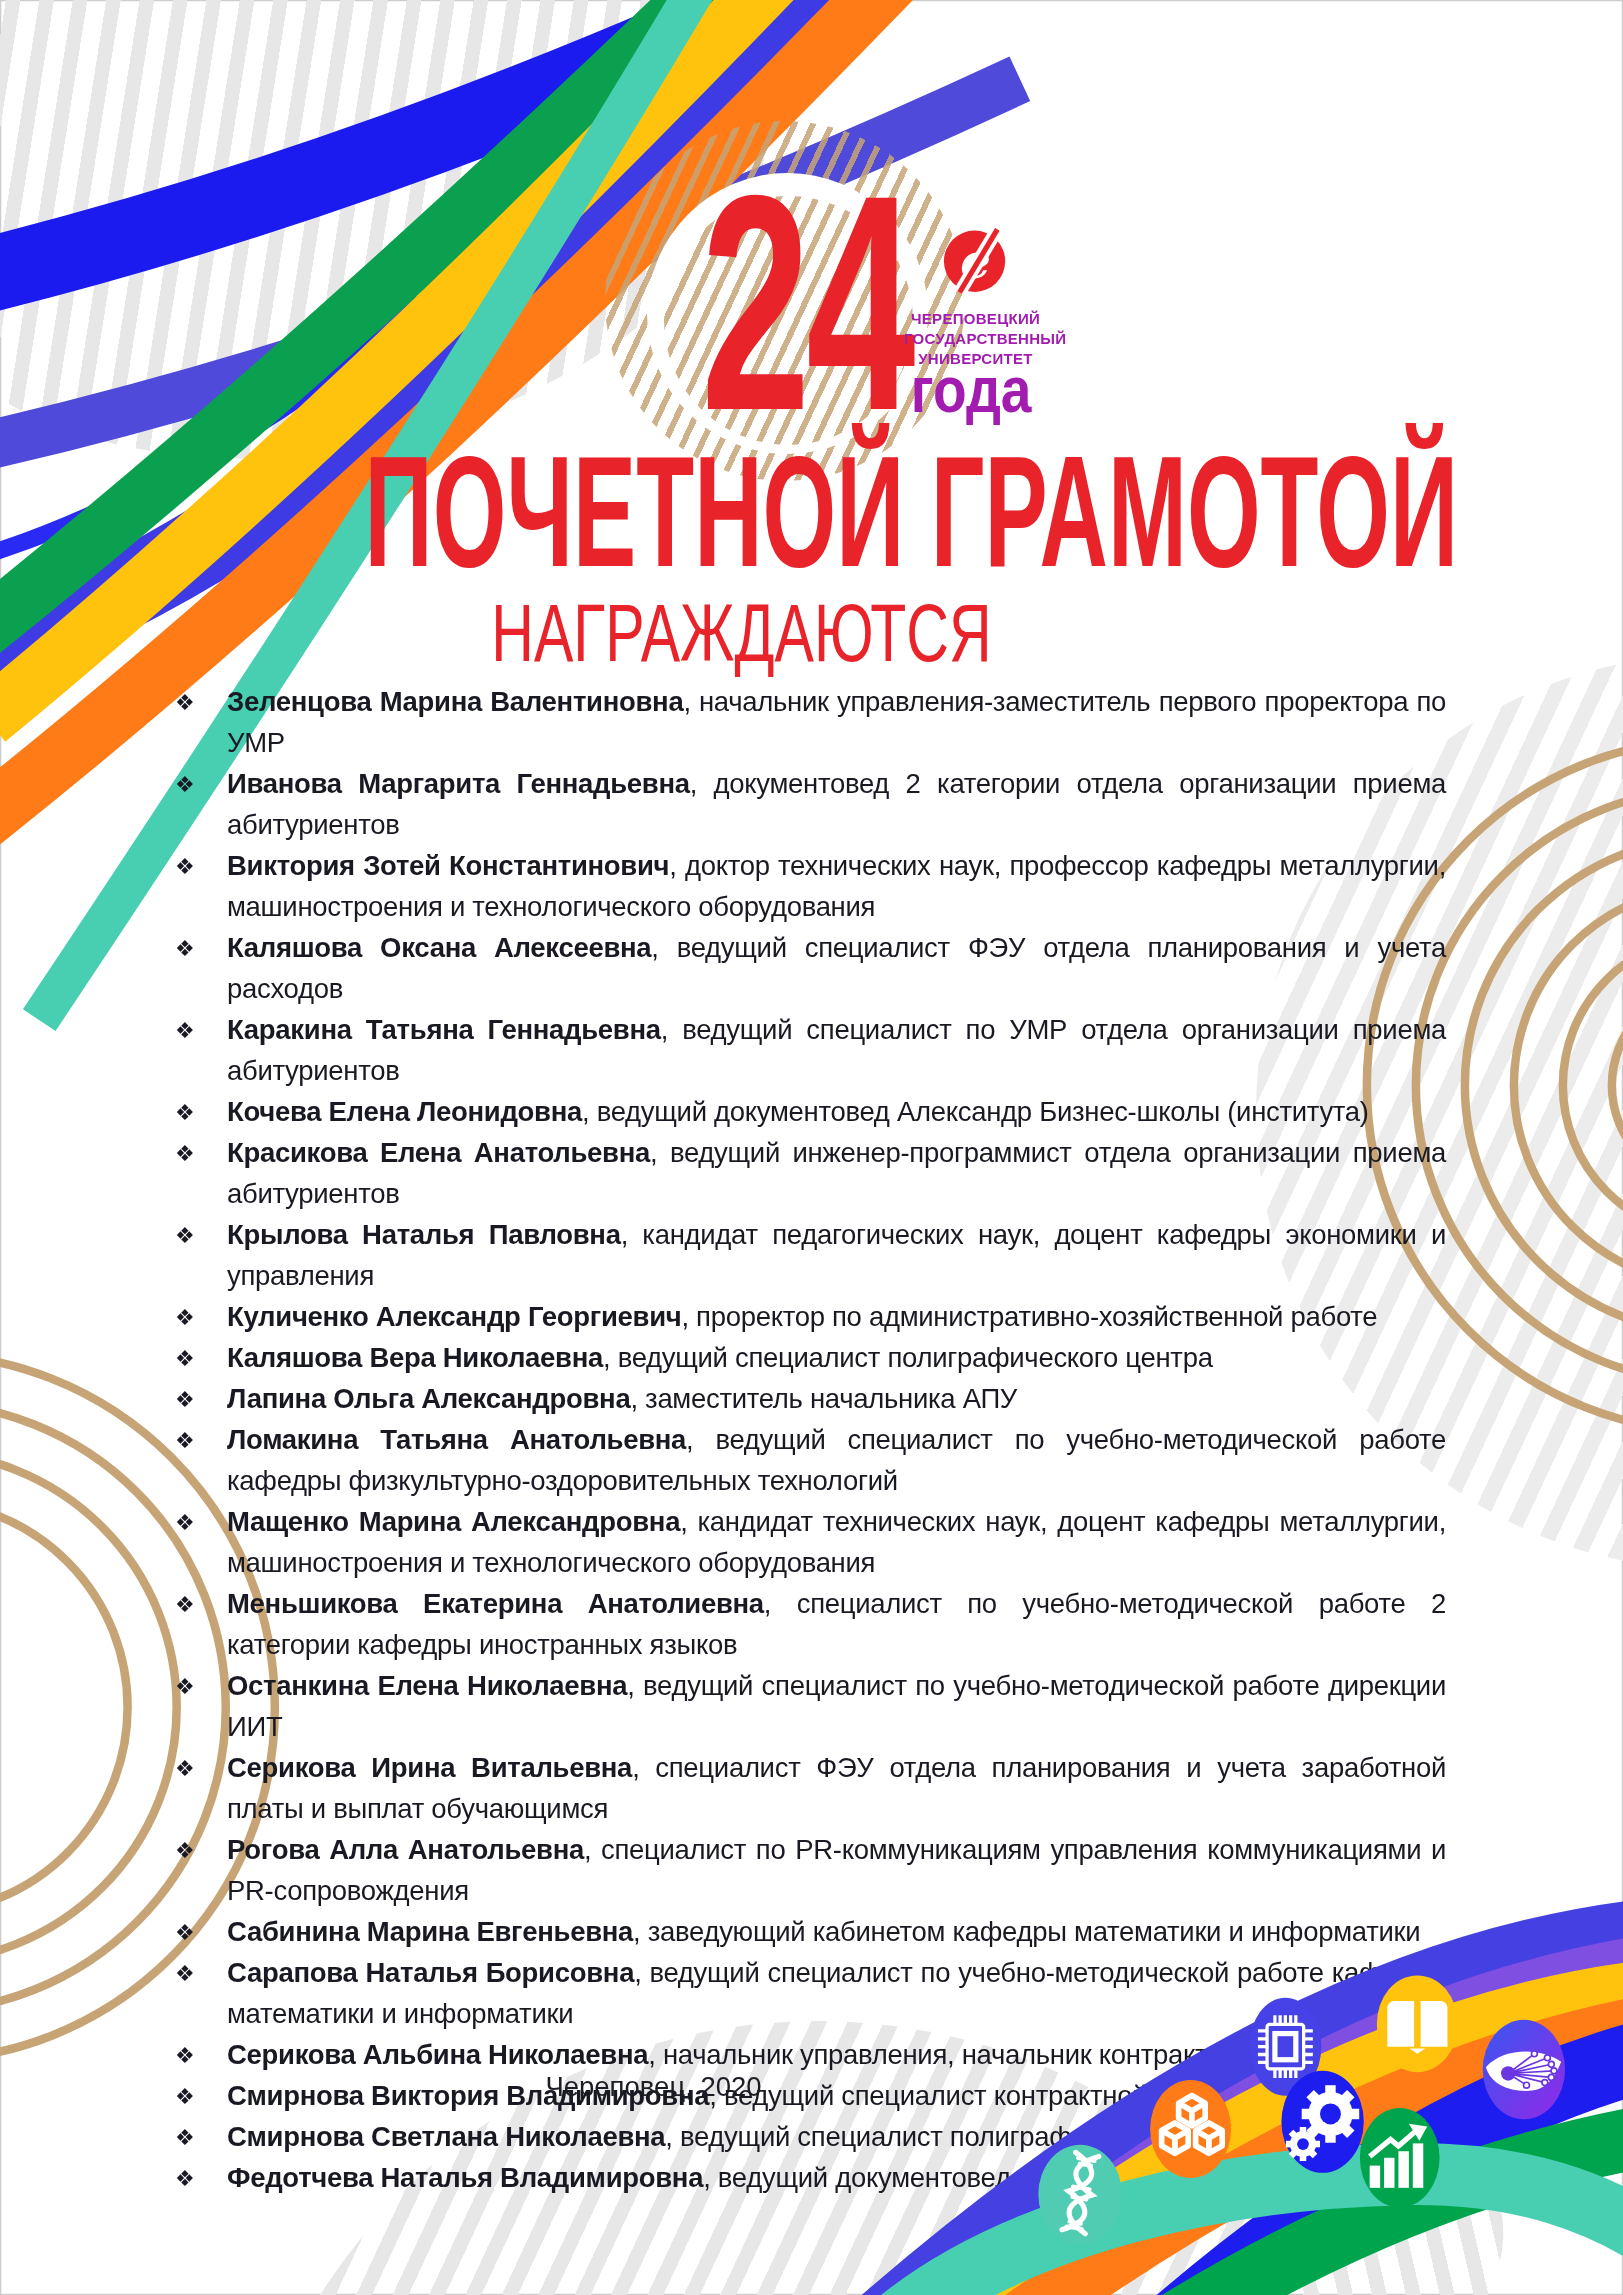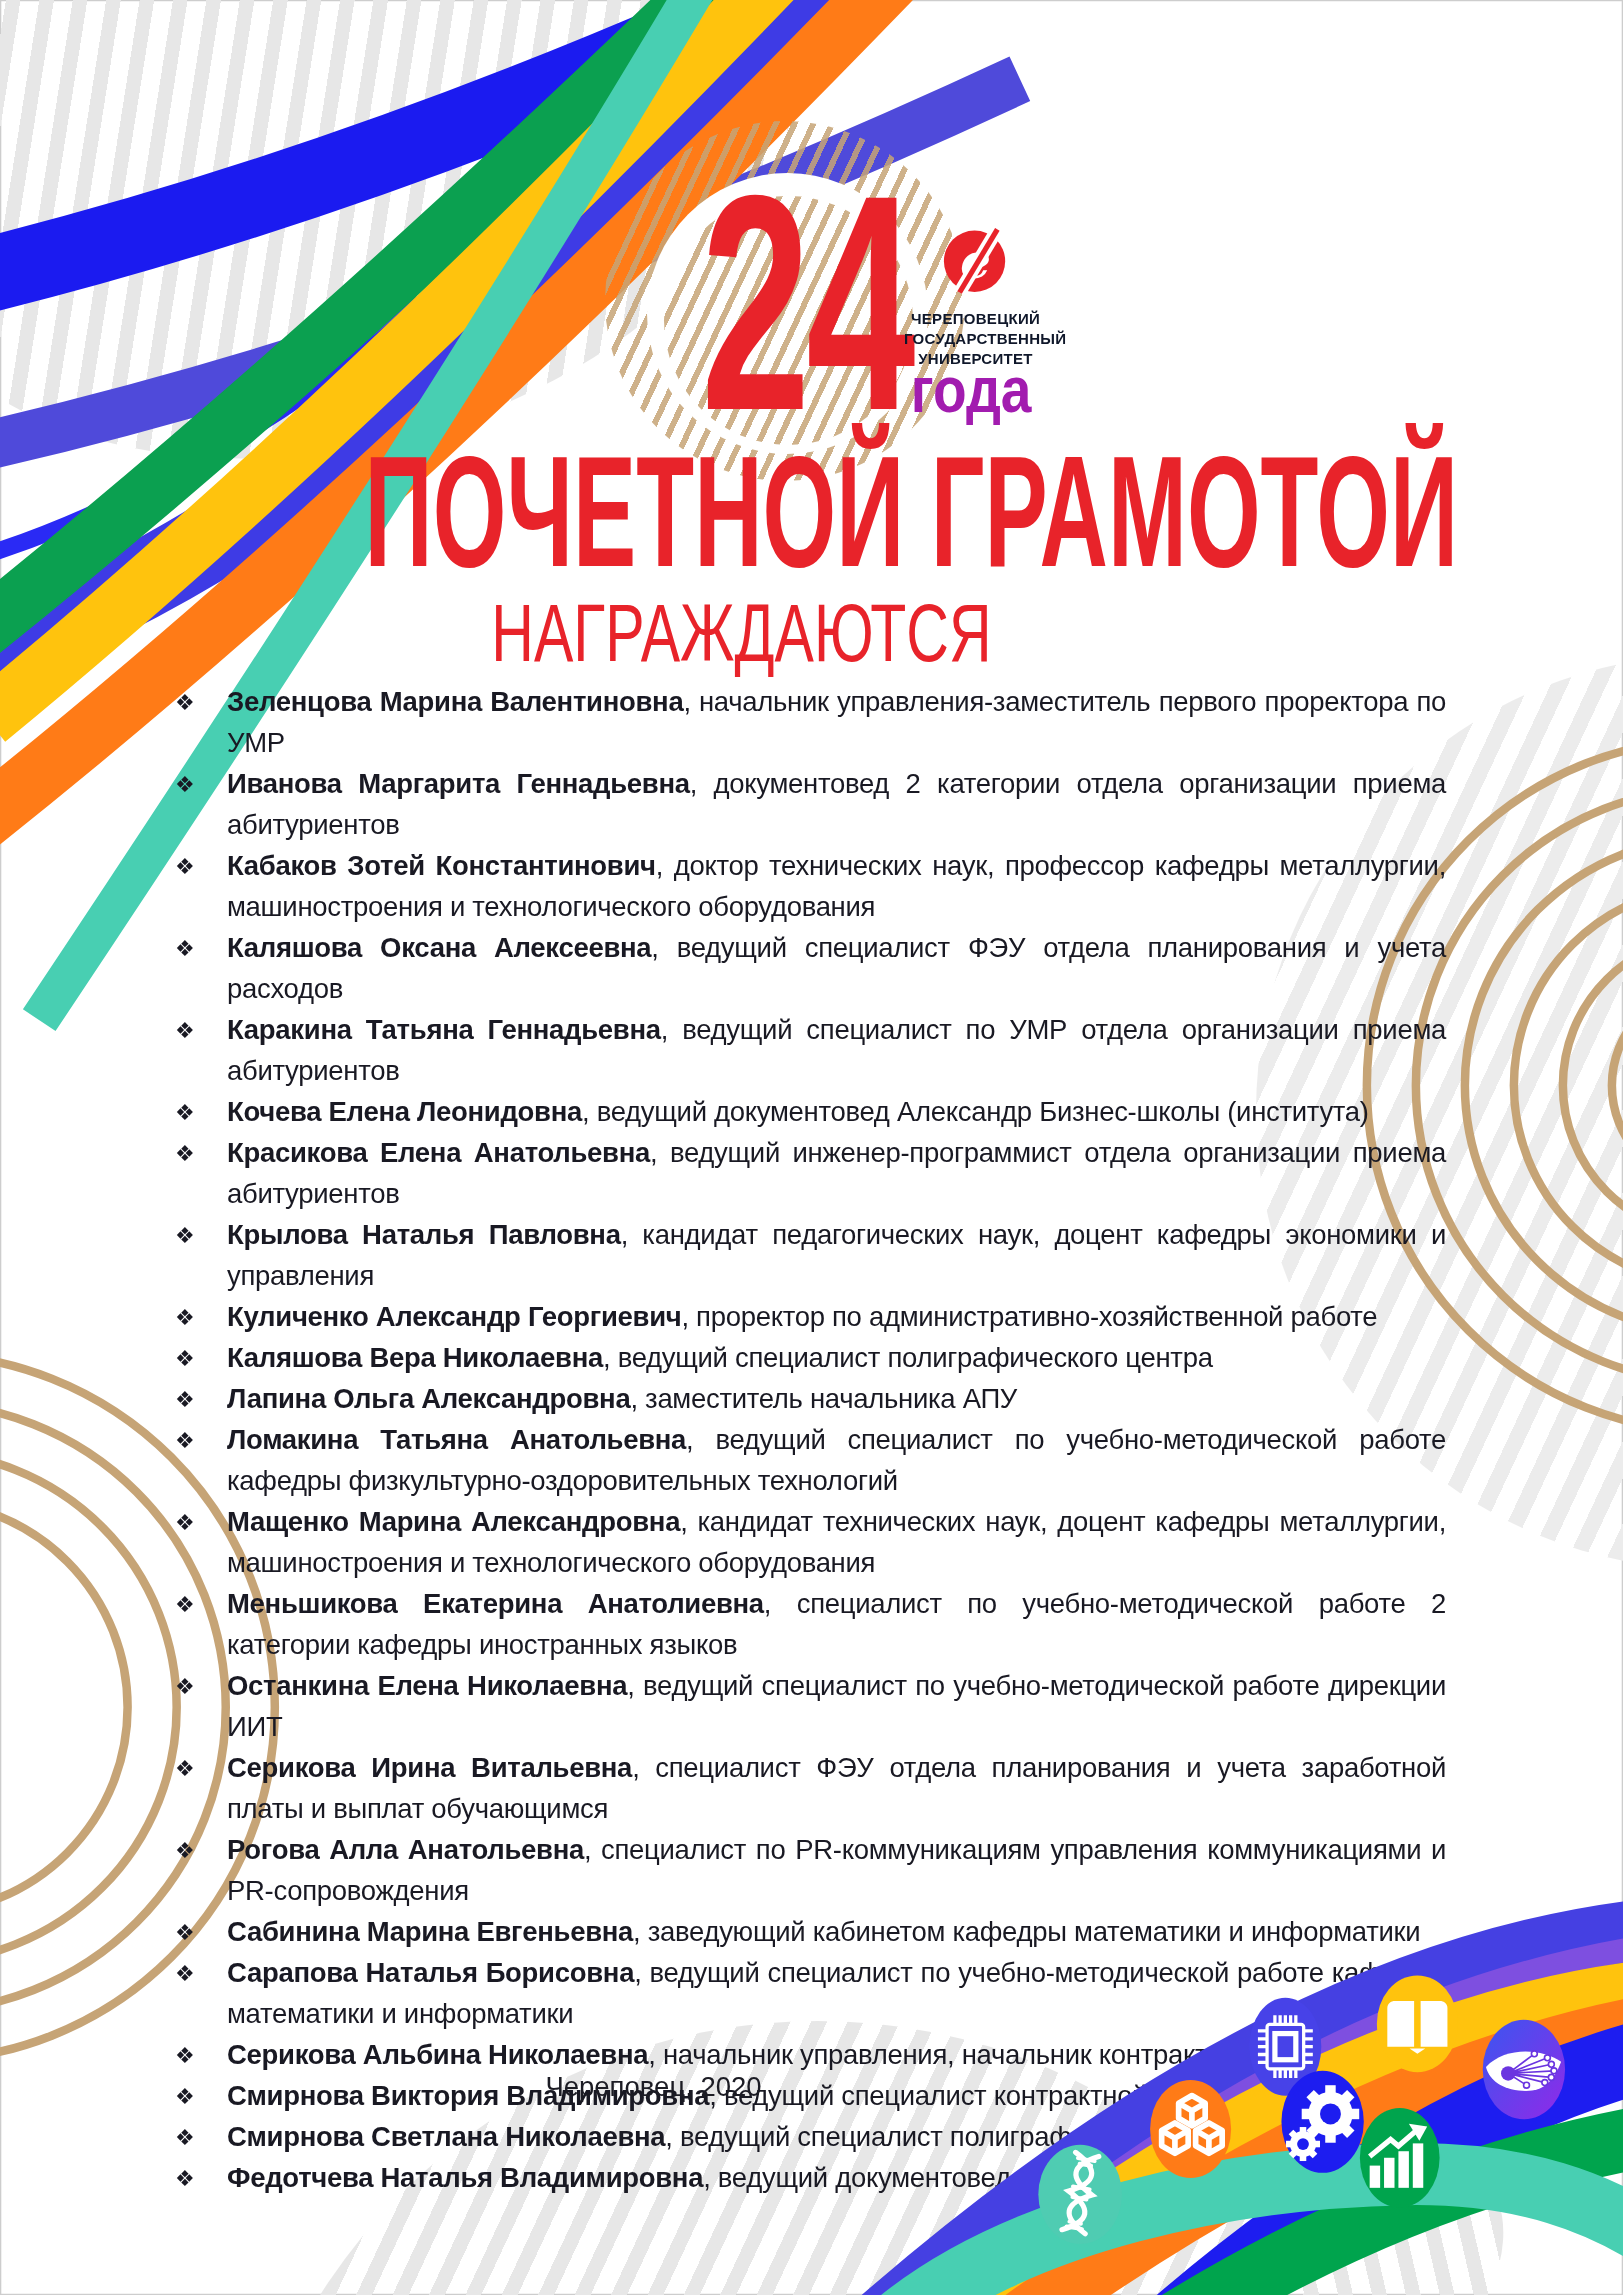--- a/index.html
+++ b/index.html
@@ -19,21 +19,21 @@
   .bottom-circle{left:229px;top:2021px;width:1177px;height:1177px;}
   .corner-stripes{left:1203px;top:2152px;width:314px;height:235px;transform:rotate(-38deg);}
 
   .rings{position:absolute;}
 
   
   .logo-24{position:absolute;left:642px;top:149px;width:235px;text-align:center;
     font-size:307px;line-height:307px;font-weight:bold;color:#e8232a;}
   .logo-24 span{display:inline-block;transform:scaleX(0.64);letter-spacing:-6.5px;}
   .univ-name{position:absolute;left:904px;top:309px;width:143px;text-align:center;
-    font-weight:bold;font-size:15px;line-height:20px;color:#0f172a;letter-spacing:0.3px;}
+    font-weight:bold;font-size:15px;line-height:20px;color:#a21caf;letter-spacing:0.3px;}
   .logo-goda{position:absolute;left:899px;top:358px;width:144px;text-align:center;
     font-size:64px;line-height:65px;font-weight:bold;color:#a21caf;}
   .logo-goda span{display:inline-block;transform:scaleX(0.86);}
   .emblem{position:absolute;left:940px;top:228px;}
 
   
   .title-wrap{position:absolute;left:0;top:434px;width:1483px;text-align:center;color:#e8232a;}
   .title-1{font-size:158px;line-height:154px;font-weight:bold;white-space:nowrap;}
   .title-1 span{display:inline-block;transform:scaleX(0.60);}
   .title-2{font-size:82px;line-height:84px;font-weight:normal;margin-top:2.6px;}
@@ -125,21 +125,21 @@
       <span class="a-name">Зеленцова Марина Валентиновна</span><span class="a-pos">, начальник управления-заместитель первого проректора по УМР</span>
     </div>
 
     <div class="awardee">
       <span class="bullet">❖</span>
       <span class="a-name">Иванова Маргарита Геннадьевна</span><span class="a-pos">, документовед 2 категории отдела организации приема абитуриентов</span>
     </div>
 
     <div class="awardee">
       <span class="bullet">❖</span>
-      <span class="a-name">Кабаков Зотей Константинович</span><span class="a-pos">, доктор технических наук, профессор кафедры металлургии, машиностроения и технологического оборудования</span>
+      <span class="a-name">Виктория Зотей Константинович</span><span class="a-pos">, доктор технических наук, профессор кафедры металлургии, машиностроения и технологического оборудования</span>
     </div>
 
     <div class="awardee">
       <span class="bullet">❖</span>
       <span class="a-name">Каляшова Оксана Алексеевна</span><span class="a-pos">, ведущий специалист ФЭУ отдела планирования и учета расходов</span>
     </div>
 
     <div class="awardee">
       <span class="bullet">❖</span>
       <span class="a-name">Каракина Татьяна Геннадьевна</span><span class="a-pos">, ведущий специалист по УМР отдела организации приема абитуриентов</span>

